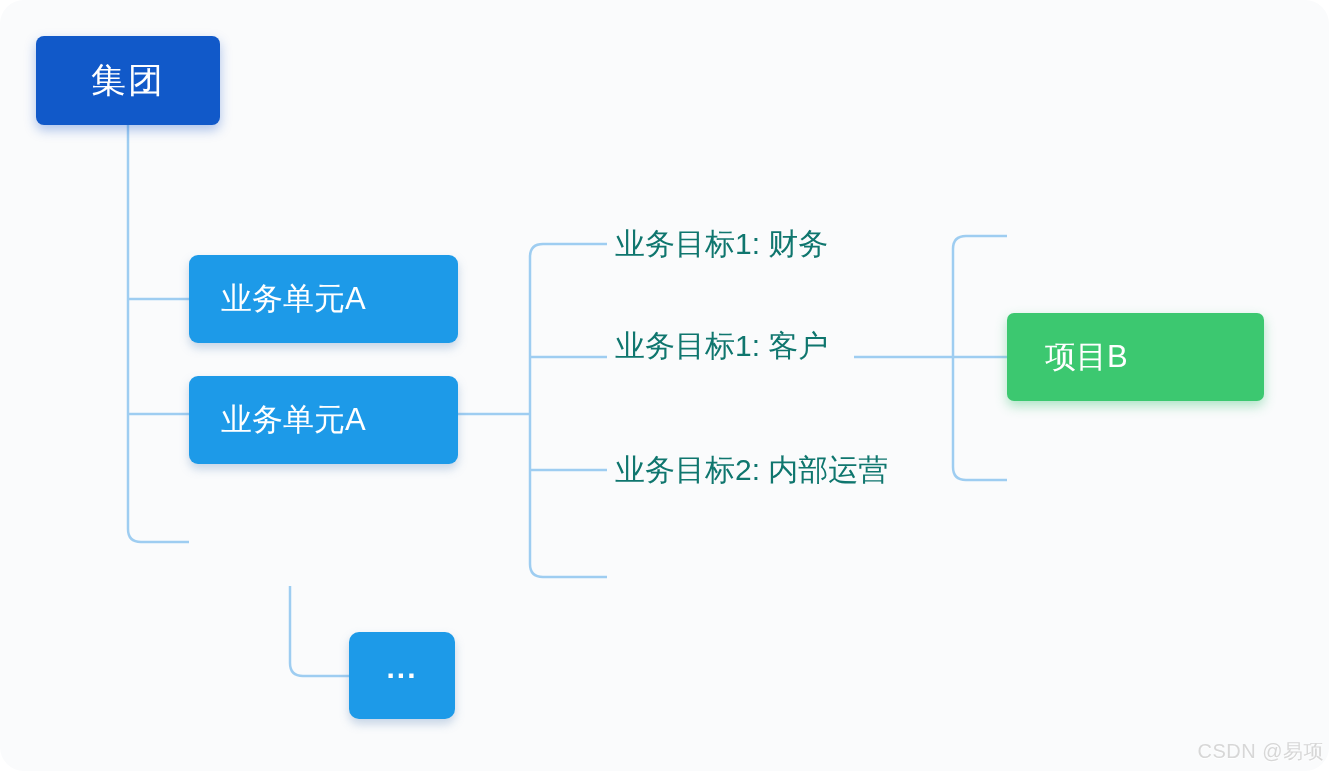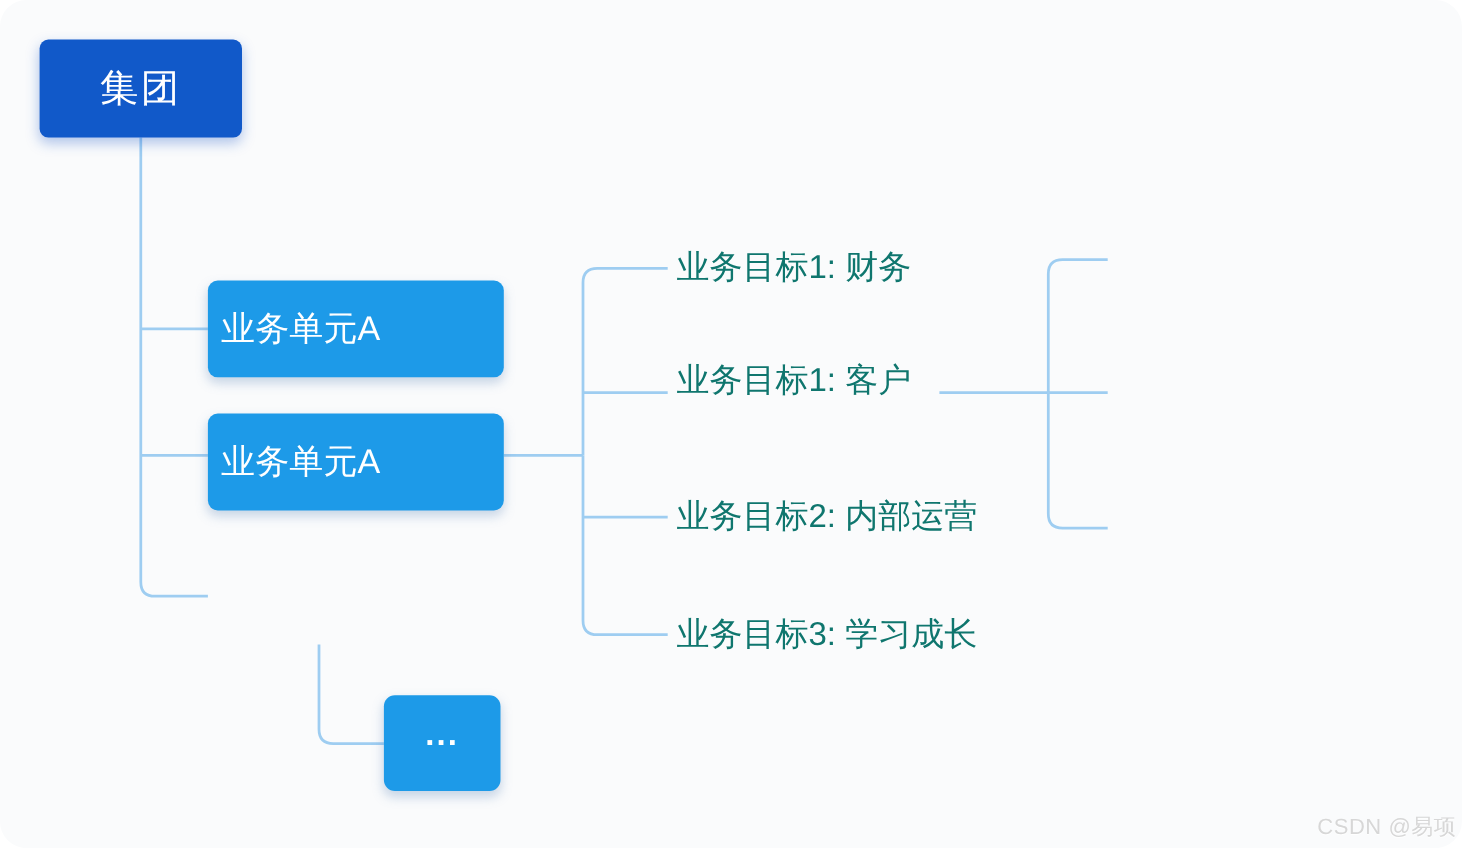--- a/index.html
+++ b/index.html
@@ -37,21 +37,21 @@
     justify-content: center;
     font-size: 35px;
     letter-spacing: 2px;
     box-shadow: 0 5px 12px rgba(30, 90, 200, 0.35);
   }
   .node-unit {
     left: 189px;
     width: 269px; height: 88px;
     background: #1d9ae8;
     border-radius: 9px;
-    padding-left: 12px;
+    padding-left: 32px;
     font-size: 31px;
     box-shadow: 0 5px 10px rgba(100, 140, 190, 0.35);
   }
   .node-dots {
     left: 349px; top: 632px;
     width: 106px; height: 87px;
     background: #1d9ae8;
     border-radius: 10px;
     justify-content: center;
     font-size: 30px;
@@ -133,20 +133,20 @@
   <div class="node node-dots">
     <span>...</span>
   </div>
 
   <div class="obj-label" style="top:226px">业务目标1: 财务</div>
 
   <div class="obj-label" style="top:328px">业务目标1: 客户</div>
 
   <div class="obj-label" style="top:452px">业务目标2: 内部运营</div>
 
-  <div class="obj-label" style="top:559px">业务目标3: 学习成长</div>
 
 
+  <div class="node node-proj" style="top:313px">项目B</div>
 
 
   <div class="watermark">CSDN @易项</div>
 
 </div>
 
 </body></html>

